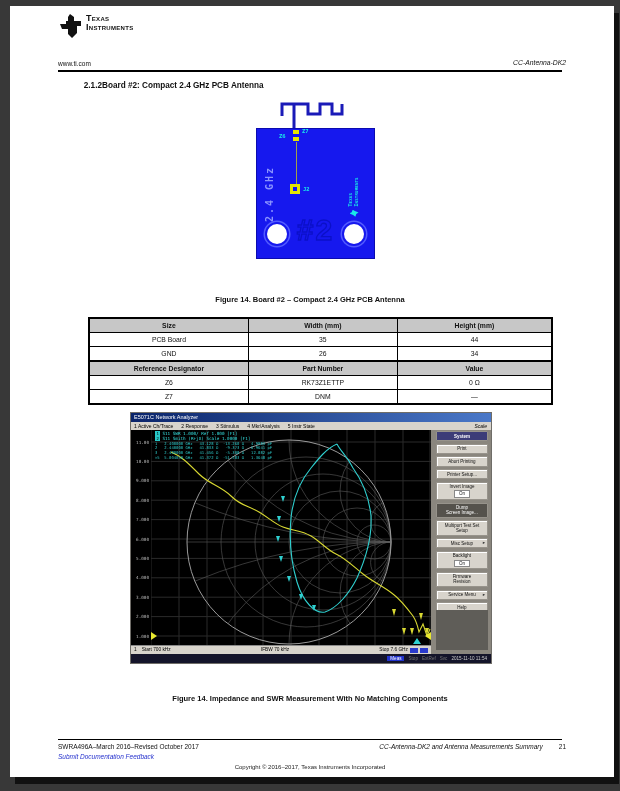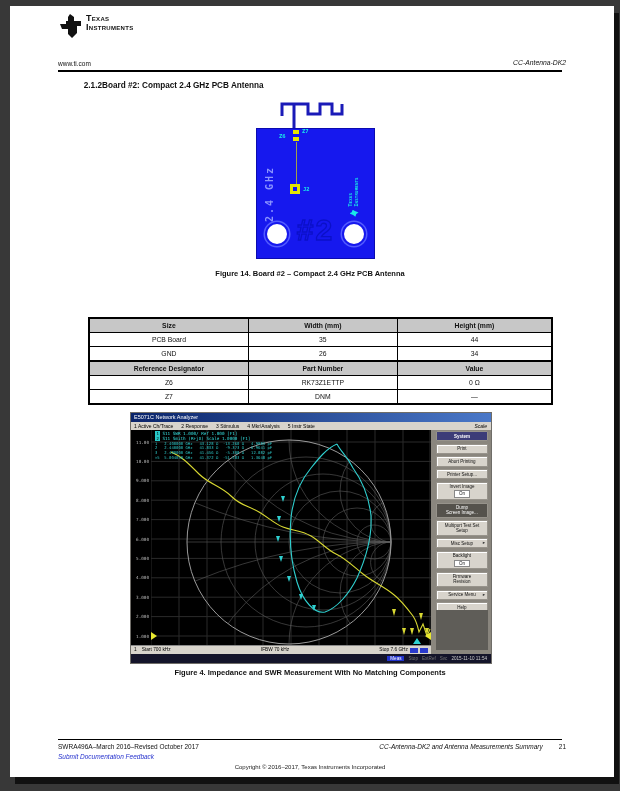--- a/index.html
+++ b/index.html
@@ -26,21 +26,21 @@
   #silkbug{width:7px;height:9px;background:#19e8e8;clip-path:polygon(50% 0,65% 25%,100% 35%,80% 60%,60% 100%,40% 75%,0 65%,25% 40%,35% 20%);}
   .pad{position:absolute;background:#e6e600;}
   #j2pad{left:33px;top:55px;width:10px;height:10px;background:#e6e600;}
   #j2pad:after{content:"";position:absolute;left:3px;top:3px;width:4px;height:4px;background:#1618ee;}
   #feedtrace{left:39px;top:13px;width:1px;height:44px;background:#b9b92c;opacity:.85;}
   .hole{position:absolute;width:20px;height:20px;border-radius:50%;background:#fff;box-shadow:0 0 0 2px #1618ee,0 0 0 3.5px #545cff;}
   #boardno{left:0;top:84px;width:117px;text-align:center;font-size:30px;font-weight:700;color:transparent;-webkit-text-stroke:1.3px #0b10c8;letter-spacing:2px;}
   .slabel{position:absolute;font-size:5.5px;font-weight:700;}
 
   
-  .caption{left:48px;width:504px;text-align:center;font-size:7.5px;font-weight:700;color:#111;}
+  .caption{left:48px;width:504px;text-align:center;font-size:7.5px;font-weight:700;color:#111;margin-top:26px;}
   #tbl6{left:78px;top:311px;width:465px;border-collapse:collapse;font-size:6.8px;color:#111;}
   #tbl6 td{border:1px solid #000;text-align:center;padding:1.5px 3px;height:10px;}
   #tbl6 tr.hdr td{background:#c7c7c7;font-weight:700;}
   #tbl6{border:2px solid #000;}
   #tbl6 tr.sep td{border-top:2px solid #000;}
   #tbl6 td:nth-child(1){width:160px;}
   #tbl6 td:nth-child(2){width:149px;}
   #tbl6 td:nth-child(3){width:156px;}
 
   
@@ -289,21 +289,21 @@
     </div>
     <div id="botbar" class="abs">
       <span class="meas">Meas</span>
       <span>Stop</span>
       <span>ExtRef</span>
       <span>Svc</span>
       <span class="dt">2015-11-10 11:54</span>
     </div>
   </div>
 
-  <div class="caption abs" style="top:662px;">Figure 4. Impedance and SWR Measurement With No Matching Components</div>
+  <div class="caption abs" style="top:662px;">Figure 14. Impedance and SWR Measurement With No Matching Components</div>
 
   <div id="ftrule" class="abs"></div>
   <div id="ftleft" class="abs ft">SWRA496A–March 2016–Revised October 2017</div>
   <div id="ftright" class="abs ft">
     <span class="it">CC-Antenna-DK2 and Antenna Measurements Summary</span>
     <span>21</span>
   </div>
   <a id="feedback" class="abs" href="#">Submit Documentation Feedback</a>
   <div id="copyr" class="abs">Copyright © 2016–2017, Texas Instruments Incorporated</div>
 

